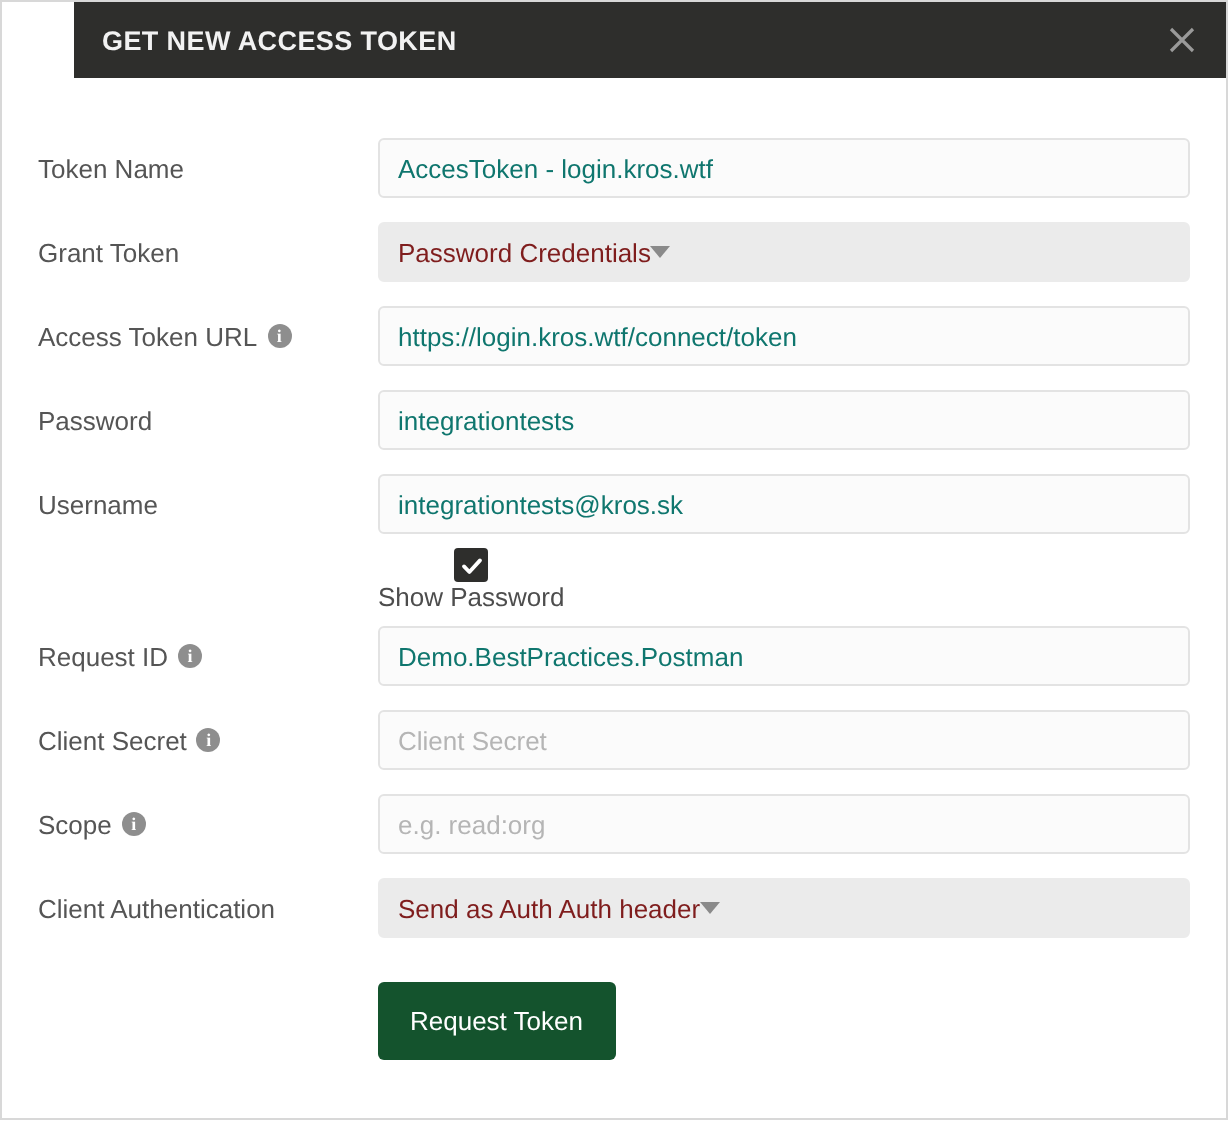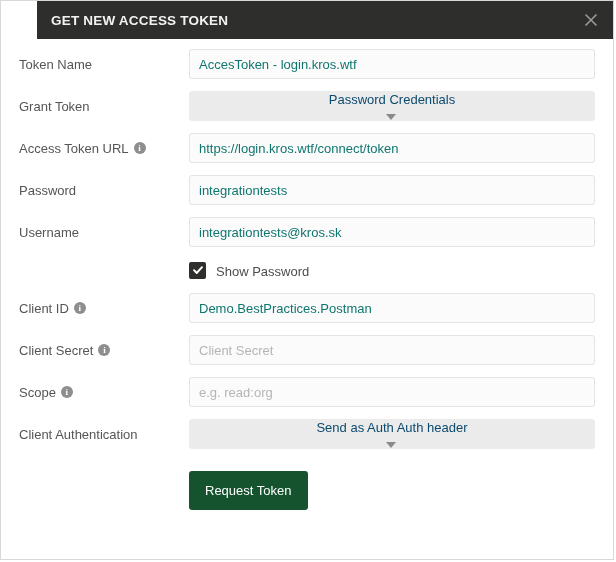--- a/index.html
+++ b/index.html
@@ -42,21 +42,21 @@
     width: 44px;
     height: 38px;
     display: flex;
     align-items: center;
     justify-content: center;
     cursor: pointer;
   }
   .close-btn svg { display: block; }
 
   .form-body {
-    padding: 4px 18px 0 18px;
+    padding: 24px 18px 0 18px;
     box-sizing: border-box;
   }
   .form-row {
     display: flex;
     align-items: center;
     height: 42px;
   }
   .form-label {
     width: 170px;
     flex: 0 0 170px;
@@ -95,44 +95,43 @@
     padding: 0 9px;
     font-size: 13px;
     color: #0f766e;
   }
   .field.placeholder {
     color: #b5b5b5;
   }
   .field.select {
     background: #ebebeb;
     border-color: #ebebeb;
-    color: #0c4a6e;
-    justify-content: space-between;
-    cursor: pointer;
-    flex-direction: column;
+    color: #7f1d1d;
+    justify-content: flex-start;
+    cursor: pointer;
   }
   .caret {
     width: 0;
     height: 0;
     border-left: 5px solid transparent;
     border-right: 5px solid transparent;
     border-top: 6px solid #8a8a8a;
     margin-right: 2px;
   }
   .checkbox-row {
     display: flex;
     align-items: center;
     height: 34px;
     padding-left: 170px;
   }
   .checkbox-inner {
     display: flex;
-    align-items: flex-end;
-    gap: 10px;
-    cursor: pointer;
+    align-items: center;
+    cursor: pointer;
+    flex-direction: column;
   }
   .checkbox {
     width: 17px;
     height: 17px;
     background: #2e2e2c;
     border-radius: 2px;
     display: flex;
     align-items: center;
     justify-content: center;
   }
@@ -227,21 +226,21 @@
           <svg width="12" height="12" viewBox="0 0 12 12" aria-hidden="true">
             <path d="M2 6.2 L4.7 9 L10 3.2" stroke="#ffffff" stroke-width="1.9" fill="none" stroke-linecap="round" stroke-linejoin="round"></path>
           </svg>
         </span>
         <span class="checkbox-label">Show Password</span>
       </div>
     </div>
 
     <div class="form-row">
       <div class="form-label">
-        <span>Client ID</span>
+        <span>Request ID</span>
         <span class="info-icon">i</span>
       </div>
       <div class="field">
         <span>Demo.BestPractices.Postman</span>
       </div>
     </div>
 
     <div class="form-row">
       <div class="form-label">
         <span>Client Secret</span>

